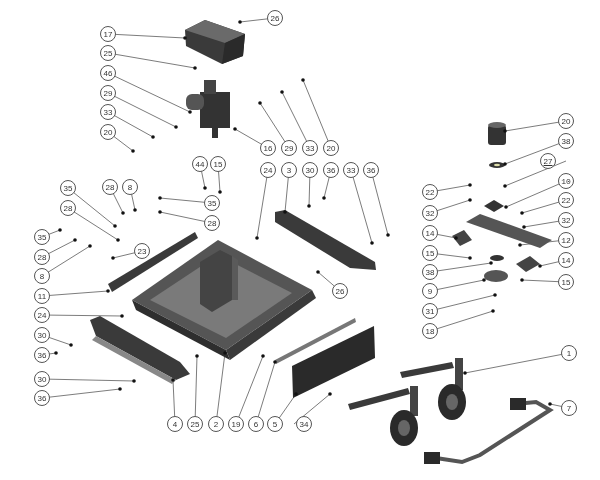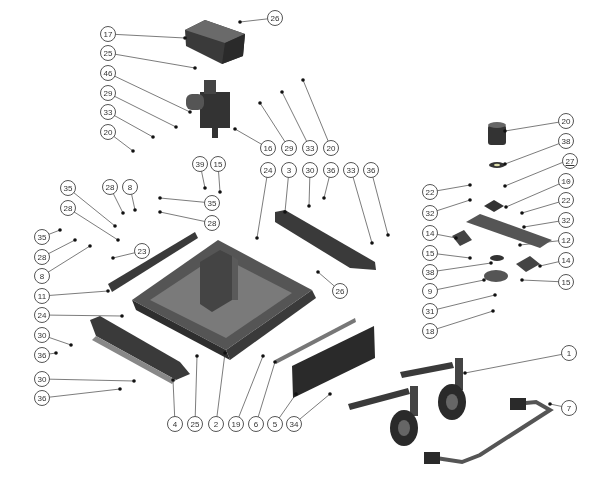--- a/index.html
+++ b/index.html
@@ -228,21 +228,21 @@
       <div class="callout" style="left: 268px; top: 148px;">16</div>
       <div class="callout" style="left: 289px; top: 148px;">29</div>
       <div class="callout" style="left: 310px; top: 148px;">33</div>
       <div class="callout" style="left: 331px; top: 148px;">20</div>
       <div class="callout" style="left: 268px; top: 170px;">24</div>
       <div class="callout" style="left: 289px; top: 170px;">3</div>
       <div class="callout" style="left: 310px; top: 170px;">30</div>
       <div class="callout" style="left: 331px; top: 170px;">36</div>
       <div class="callout" style="left: 351px; top: 170px;">33</div>
       <div class="callout" style="left: 371px; top: 170px;">36</div>
-      <div class="callout" style="left: 200px; top: 164px;">39</div>
+      <div class="callout" style="left: 200px; top: 164px;">44</div>
       <div class="callout" style="left: 218px; top: 164px;">15</div>
       <div class="callout" style="left: 212px; top: 203px;">35</div>
       <div class="callout" style="left: 212px; top: 223px;">28</div>
       <div class="callout" style="left: 68px; top: 188px;">35</div>
       <div class="callout" style="left: 110px; top: 187px;">28</div>
       <div class="callout" style="left: 130px; top: 187px;">8</div>
       <div class="callout" style="left: 68px; top: 208px;">28</div>
       <div class="callout" style="left: 42px; top: 237px;">35</div>
       <div class="callout" style="left: 142px; top: 251px;">23</div>
       <div class="callout" style="left: 42px; top: 257px;">28</div>
@@ -252,25 +252,25 @@
       <div class="callout" style="left: 42px; top: 335px;">30</div>
       <div class="callout" style="left: 42px; top: 355px;">36</div>
       <div class="callout" style="left: 42px; top: 379px;">30</div>
       <div class="callout" style="left: 42px; top: 398px;">36</div>
       <div class="callout" style="left: 175px; top: 424px;">4</div>
       <div class="callout" style="left: 195px; top: 424px;">25</div>
       <div class="callout" style="left: 216px; top: 424px;">2</div>
       <div class="callout" style="left: 236px; top: 424px;">19</div>
       <div class="callout" style="left: 256px; top: 424px;">6</div>
       <div class="callout" style="left: 275px; top: 424px;">5</div>
-      <div class="callout" style="left: 294px; top: 424px;">34</div>
+      <div class="callout" style="left: 304px; top: 424px;">34</div>
       <div class="callout" style="left: 340px; top: 291px;">26</div>
       <div class="callout" style="left: 566px; top: 121px;">20</div>
       <div class="callout" style="left: 566px; top: 141px;">38</div>
-      <div class="callout" style="left: 570px; top: 161px; text-decoration: underline;">27</div>
+      <div class="callout" style="left: 548px; top: 161px; text-decoration: underline;">27</div>
       <div class="callout" style="left: 566px; top: 181px; font-family: Liberation Mono, monospace;">10</div>
       <div class="callout" style="left: 430px; top: 192px;">22</div>
       <div class="callout" style="left: 566px; top: 200px;">22</div>
       <div class="callout" style="left: 430px; top: 213px;">32</div>
       <div class="callout" style="left: 566px; top: 220px;">32</div>
       <div class="callout" style="left: 430px; top: 233px;">14</div>
       <div class="callout" style="left: 566px; top: 240px; font-family: Liberation Mono, monospace;">12</div>
       <div class="callout" style="left: 430px; top: 253px;">15</div>
       <div class="callout" style="left: 566px; top: 260px;">14</div>
       <div class="callout" style="left: 430px; top: 272px;">38</div>

